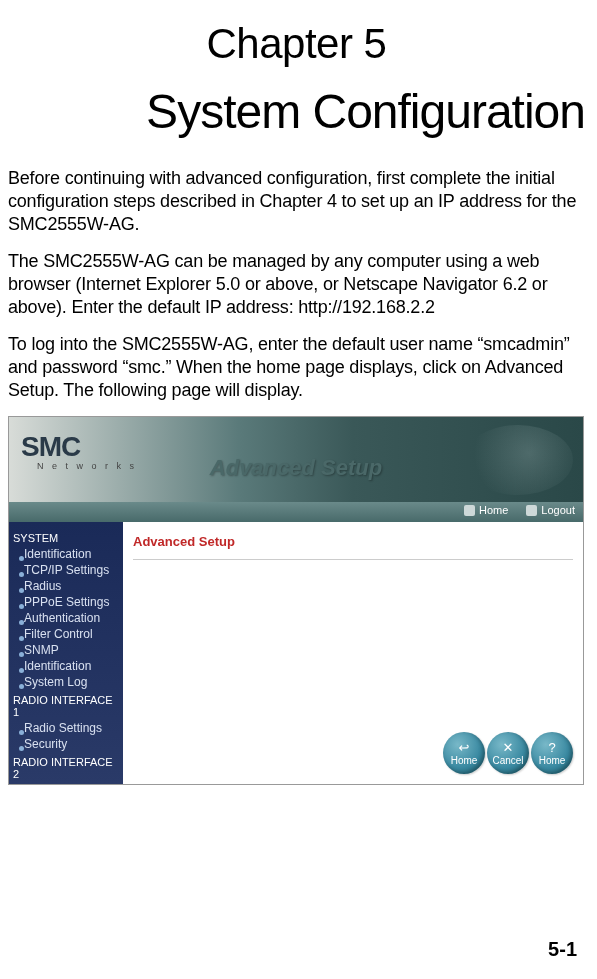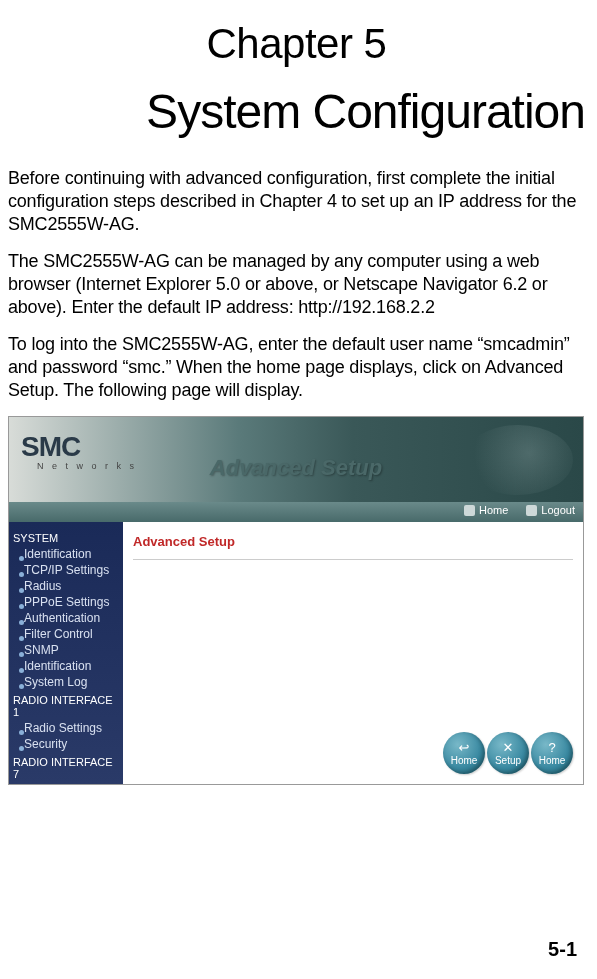--- a/index.html
+++ b/index.html
@@ -276,41 +276,41 @@
       <div class="sb-head">RADIO INTERFACE 1</div>
       <div class="sb-item">
           <span class="bullet"></span>
           <span>Radio Settings</span>
         </div>
       <div class="sb-item">
           <span class="bullet"></span>
           <span>Security</span>
         </div>
 
-      <div class="sb-head">RADIO INTERFACE 7</div>
+      <div class="sb-head">RADIO INTERFACE 2</div>
       <div class="sb-item">
           <span class="bullet"></span>
           <span>Radio Settings</span>
         </div>
       <div class="sb-item">
           <span class="bullet"></span>
           <span>Security</span>
         </div>
     </div>
     <div class="ui-content">
       <div class="adv-title">Advanced Setup</div>
       <hr class="content-rule">
       <div class="btn-row">
         <div class="round-btn">
           <span class="ico">↩</span>
           <span>Home</span>
         </div>
         <div class="round-btn">
           <span class="ico">✕</span>
-          <span>Setup</span>
+          <span>Cancel</span>
         </div>
         <div class="round-btn">
           <span class="ico">?</span>
           <span>Home</span>
         </div>
       </div>
     </div>
   </div>
 
 </div>

